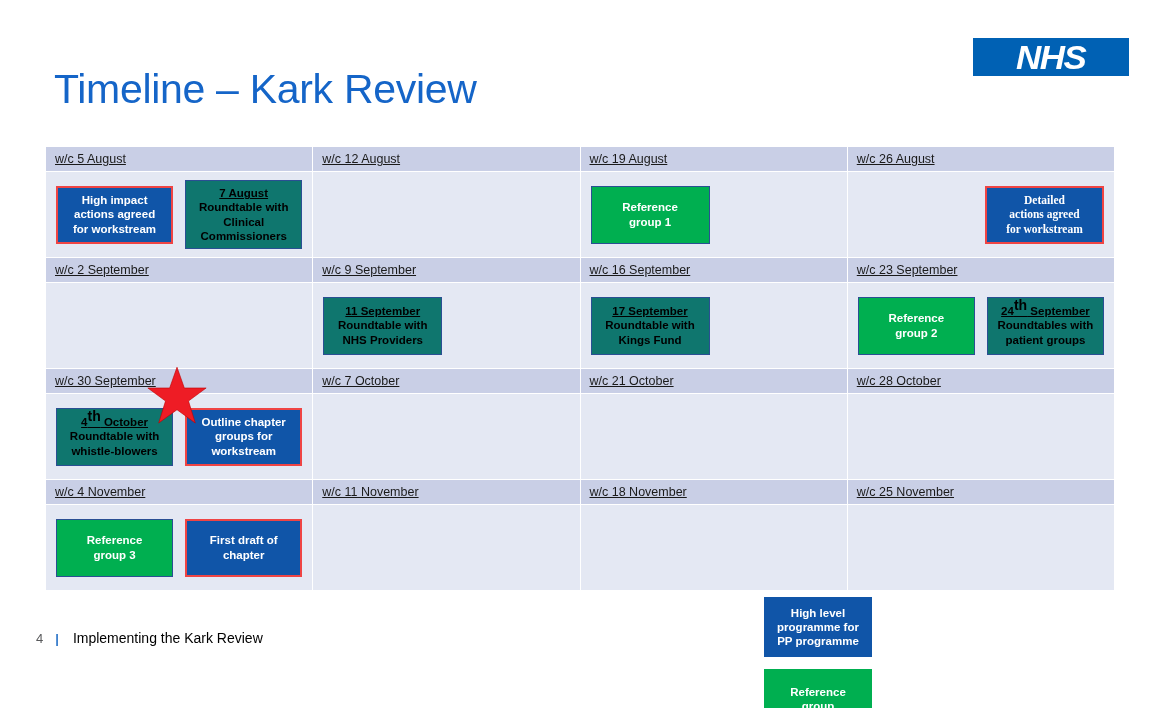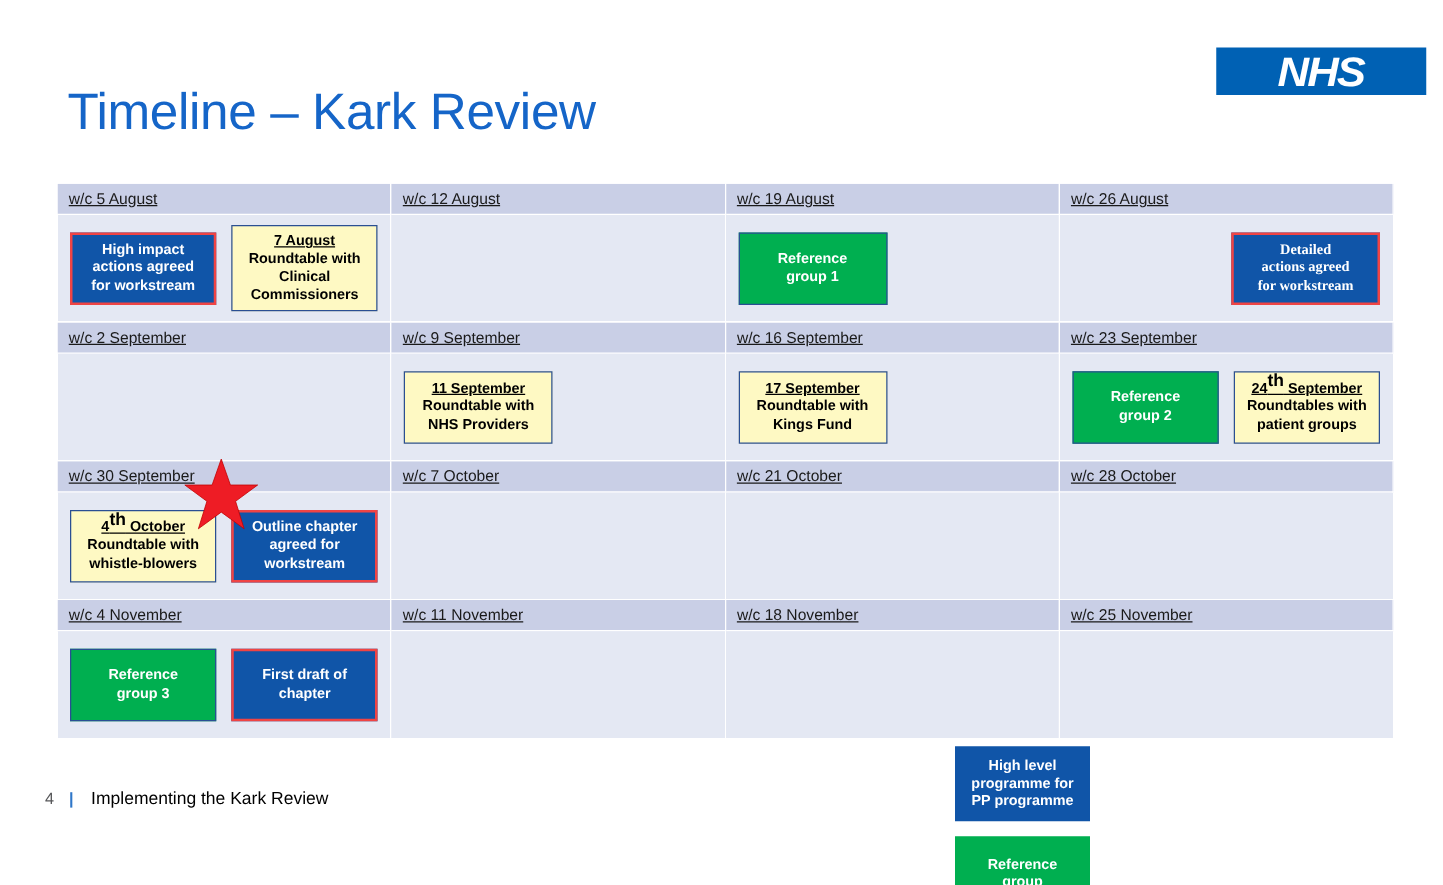--- a/index.html
+++ b/index.html
@@ -20,21 +20,21 @@
     position: absolute;
     inset: 0;
     background: #ffffff;
   }
 
   
   .nhs-logo {
     position: absolute;
     left: 973px;
     top: 38px;
-    width: 168px;
+    width: 156px;
     height: 38px;
     background: #0061b4;
     display: flex;
     align-items: center;
     justify-content: center;
   }
   .nhs-logo .nhs-text {
     color: #ffffff;
     font-family: "Liberation Sans", sans-serif;
     font-weight: bold;
@@ -119,21 +119,21 @@
     background: #1055a8;
     color: #ffffff;
     border: 2px solid #ef4444;
   }
   .box.green {
     background: #00af50;
     color: #ffffff;
     border: 1px solid #2a4f93;
   }
   .box.yellow {
-    background: #fef9c3;
+    background: #0f766e;
     color: #000000;
     border: 1px solid #2a4f93;
   }
   .box .date {
     text-decoration: underline;
     display: block;
   }
   .box .date sup {
     font-size: 14px;
     vertical-align: super;
@@ -283,21 +283,21 @@
         <tr>
           <td class="body-cell">
             <div class="cell-inner">
               <div class="box yellow">
                 <span class="date">4<sup>th</sup> October</span>
                 <span class="line">Roundtable with</span>
                 <span class="line">whistle-blowers</span>
               </div>
               <div class="box blue">
                 <span class="line">Outline chapter</span>
-                <span class="line">agreed for</span>
+                <span class="line">groups for</span>
                 <span class="line">workstream</span>
               </div>
             </div>
           </td>
           <td class="body-cell">
             <div class="cell-inner"></div>
           </td>
           <td class="body-cell">
             <div class="cell-inner"></div>
           </td>

